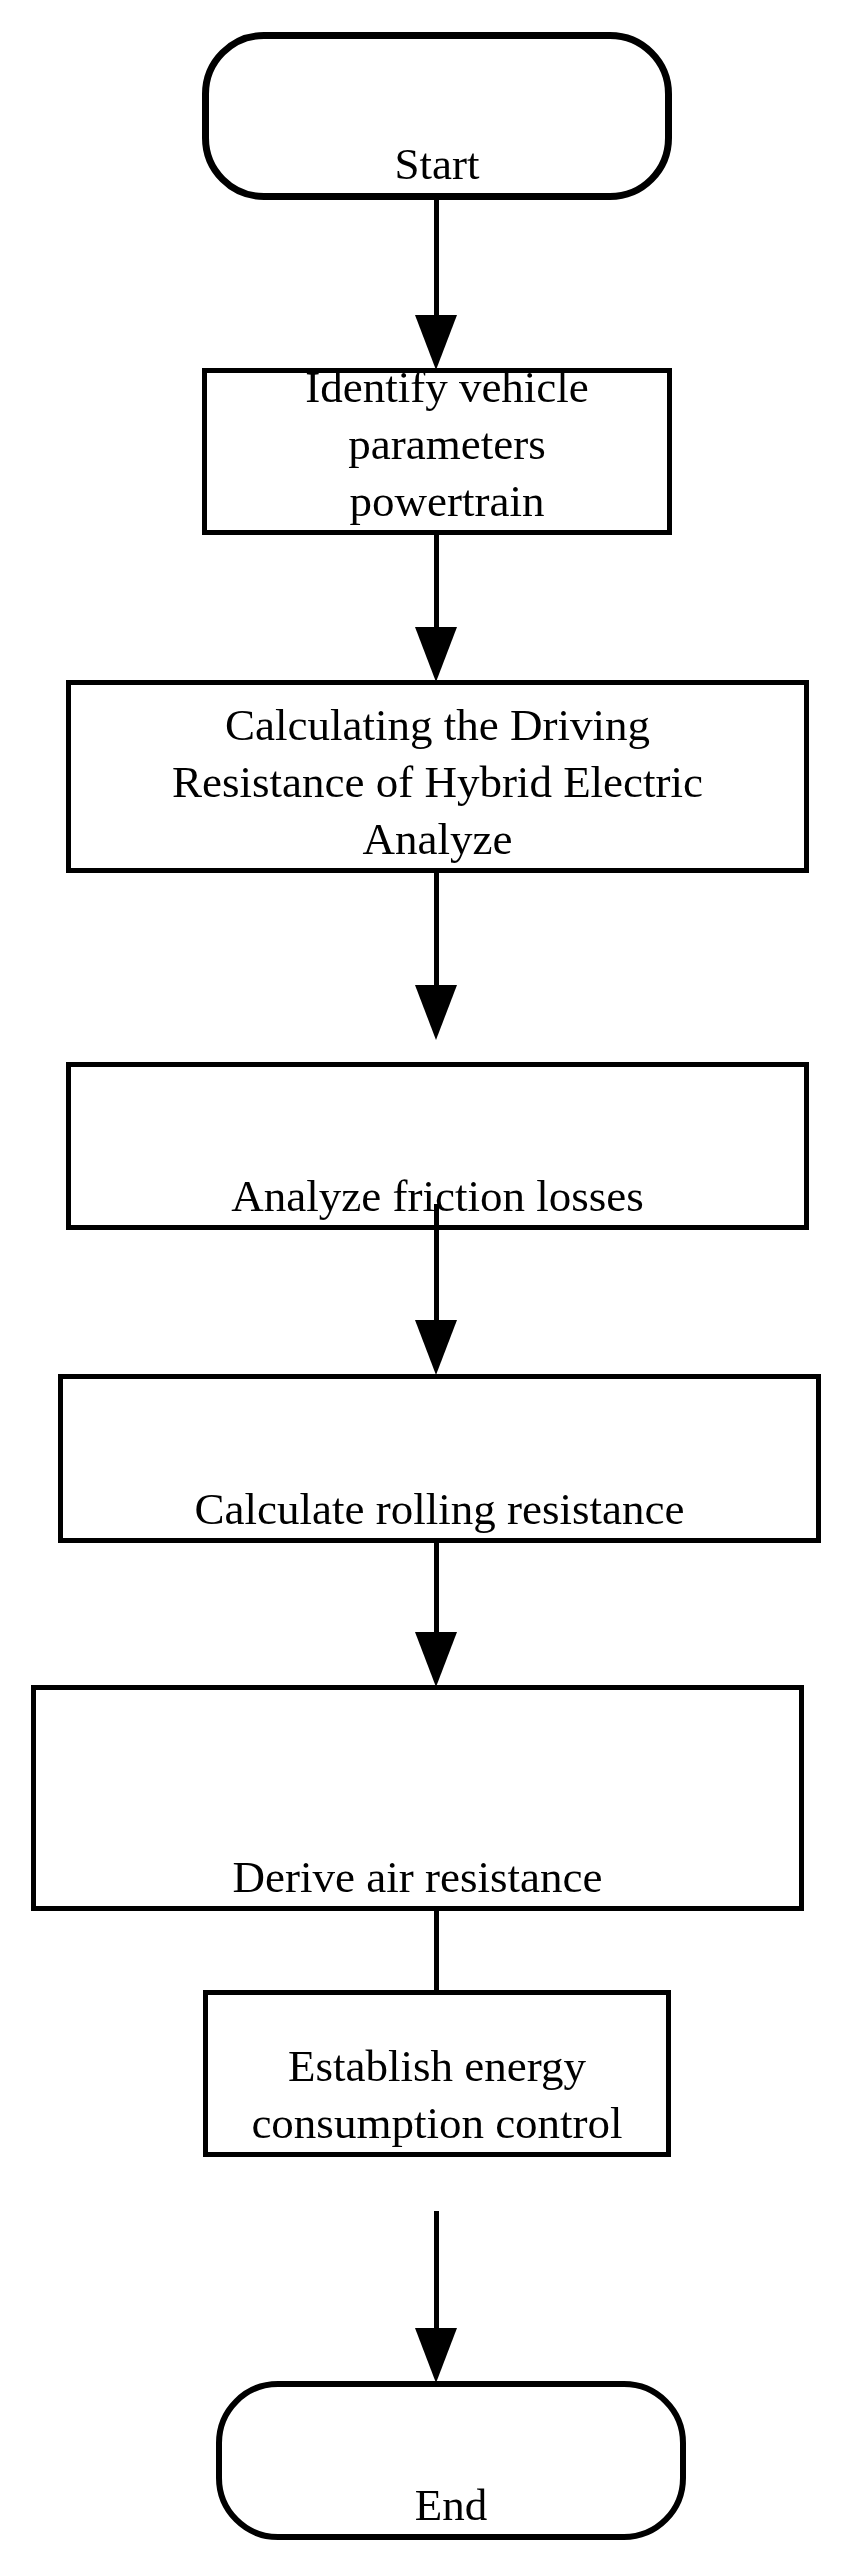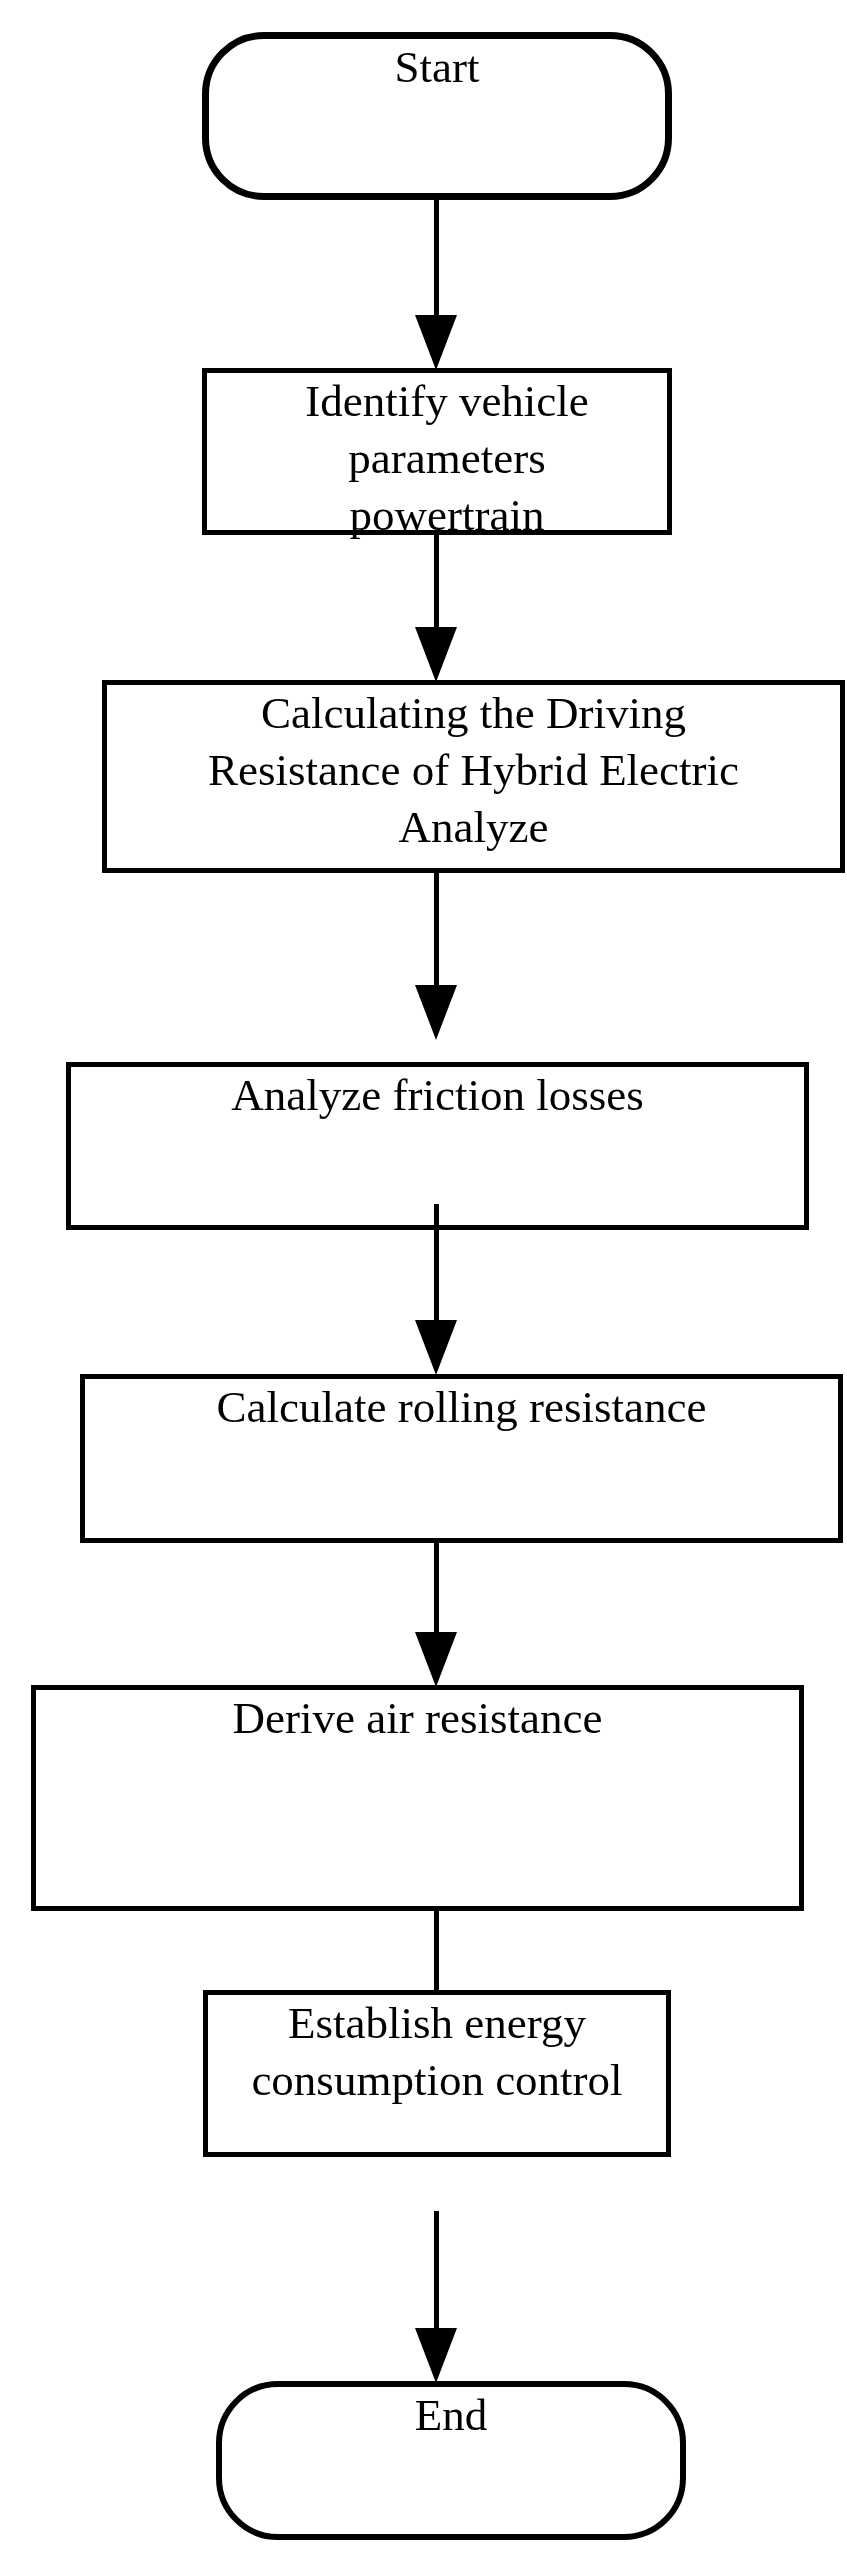--- a/index.html
+++ b/index.html
@@ -13,33 +13,33 @@
     overflow: hidden;
   }
   .node {
     position: absolute;
     box-sizing: border-box;
     background: #ffffff;
     border: 5px solid #000000;
     display: flex;
     flex-direction: column;
     align-items: center;
-    justify-content: flex-start;
+    justify-content: flex-end;
     text-align: center;
     font-size: 45px;
     line-height: 57px;
   }
   .node .ln { display: block; white-space: nowrap; }
   .terminal { border-radius: 62px; }
 
   .n-start    { left: 202px; top: 32px;   width: 470px; height: 168px; border-width: 7px; }
   .n-identify { left: 202px; top: 368px;  width: 470px; height: 167px; padding-left: 20px; }
-  .n-calcdrv  { left: 66px;  top: 680px;  width: 743px; height: 193px; margin-left: 36px; }
+  .n-calcdrv  { left: 66px;  top: 680px;  width: 743px; height: 193px; }
   .n-friction { left: 66px;  top: 1038px; width: 743px; height: 168px; margin-top: 24px; }
-  .n-rolling  { left: 80px;  top: 1374px; width: 763px; height: 169px; }
+  .n-rolling  { left: 58px;  top: 1374px; width: 763px; height: 169px; }
   .n-air      { left: 31px;  top: 1685px; width: 773px; height: 226px; }
   .n-energy   { left: 203px; top: 1990px; width: 468px; height: 167px; }
   .n-end      { left: 216px; top: 2381px; width: 470px; height: 159px; border-width: 6px; }
 
   .arrow {
     position: absolute;
     left: 436px;
     transform: translateX(-50%);
     display: flex;
     flex-direction: column;

